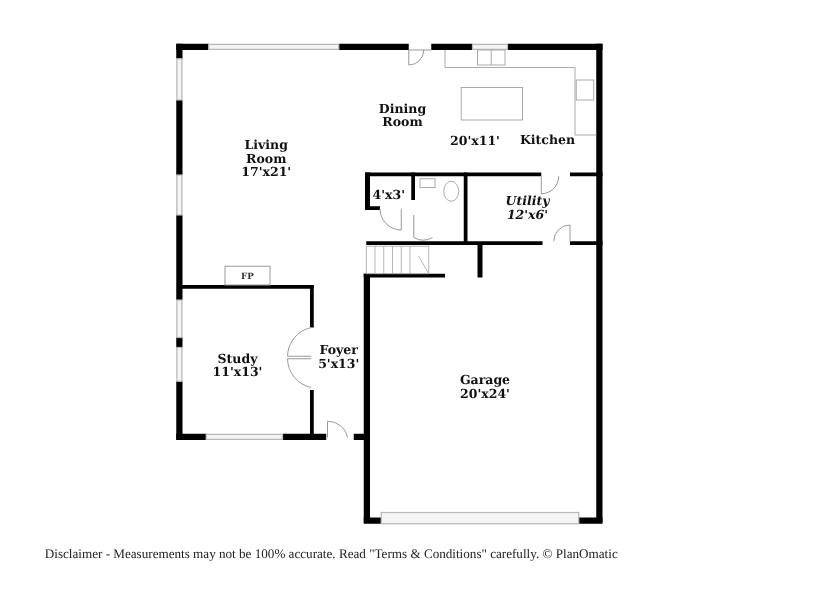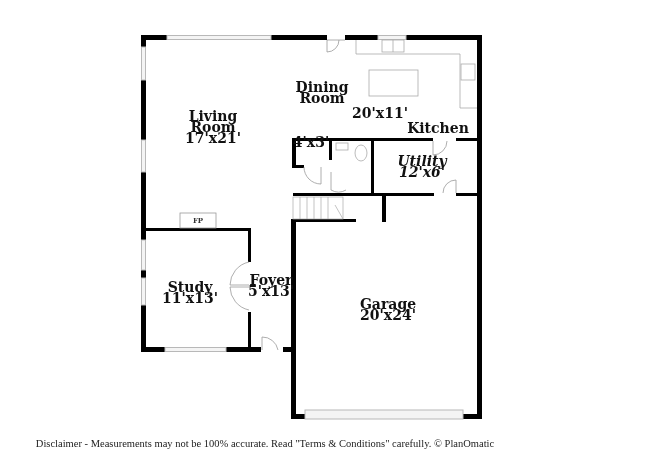--- a/index.html
+++ b/index.html
@@ -1,18 +1,18 @@
 <!DOCTYPE html>
 <html><head>
   <meta charset="utf-8">
   <style>
     html, body { margin: 0; padding: 0; background: #ffffff; }
     body { width: 650px; height: 472px; position: relative; overflow: hidden; font-family: "DejaVu Serif", "Liberation Serif", serif; }
     #plan { position: absolute; left: 0; top: 0; }
-    .room-label { position: absolute; text-align: center; font-weight: bold; font-size: 14px; line-height: 11px; color: #111; font-family: "DejaVu Serif", "Liberation Serif", serif; transform: translateX(-50%); white-space: nowrap; }
+    .room-label { position: absolute; text-align: center; font-weight: bold; font-size: 10px; line-height: 11px; color: #111; font-family: "DejaVu Serif", "Liberation Serif", serif; transform: translateX(-50%); white-space: nowrap; }
     .fp-label { position: absolute; font-size: 7px; font-weight: bold; color: #333; transform: translateX(-50%); font-family: "DejaVu Serif", "Liberation Serif", serif; }
     .disclaimer { position: absolute; left: 0; width: 530px; top: 438px; text-align: center; font-size: 10.5px; color: #222; font-family: "Liberation Serif", "DejaVu Serif", serif; }
   </style>
 </head>
 <body>
 
 <svg id="plan" width="650" height="472" viewBox="0 0 650 472">
 
   <g fill="#000">
 
@@ -112,23 +112,23 @@
   <div>Room</div>
   <div>17'x21'</div>
 </div>
 
 <div class="room-label" style="left:322px; top:82px;">
   <div>Dining</div>
   <div>Room</div>
 </div>
 
 <div class="room-label" style="left:380px; top:108px;">20'x11'</div>
-<div class="room-label" style="left:438px; top:107px;margin-top:16px;">Kitchen</div>
+<div class="room-label" style="left:438px; top:107px;">Kitchen</div>
 
-<div class="room-label" style="left:311px; top:137px;text-align:right;">4'x3'</div>
+<div class="room-label" style="left:311px; top:151px;text-align:right;">4'x3'</div>
 
 <div class="room-label" style="left:422px; top:156px;font-style:italic;">
   <div>Utility</div>
   <div>12'x6'</div>
 </div>
 
 <div class="room-label" style="left:190px; top:282px;">
   <div>Study</div>
   <div>11'x13'</div>
 </div>

